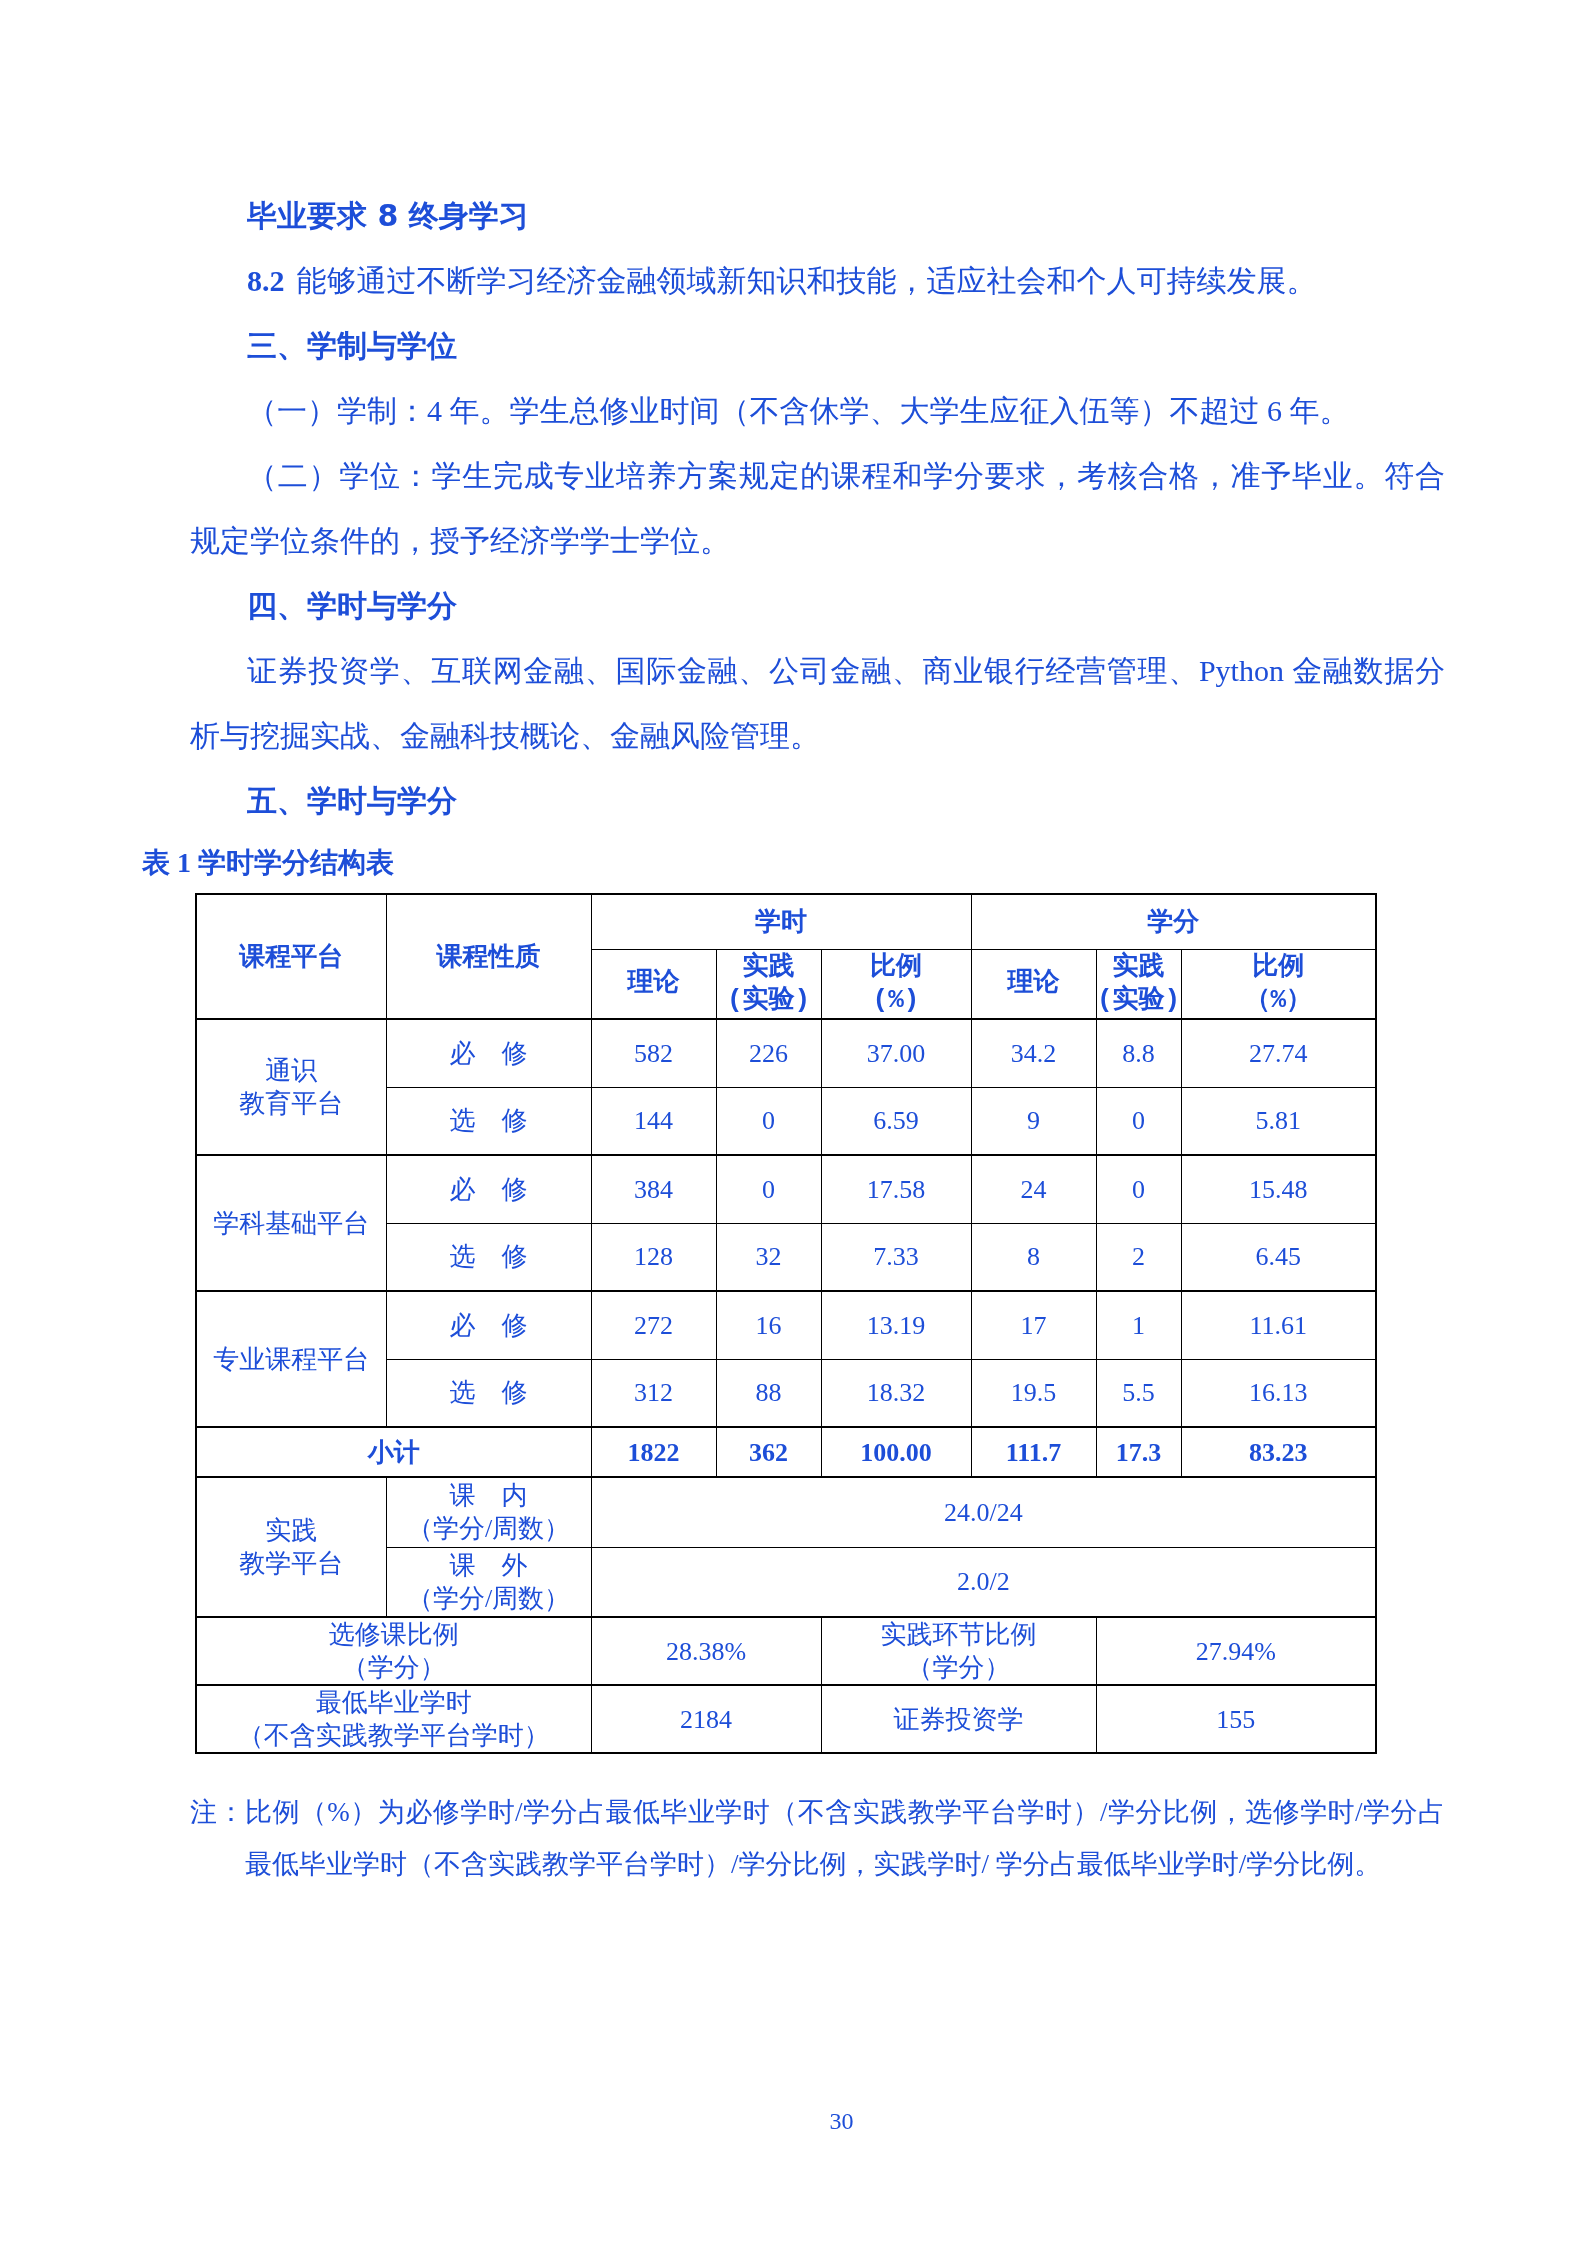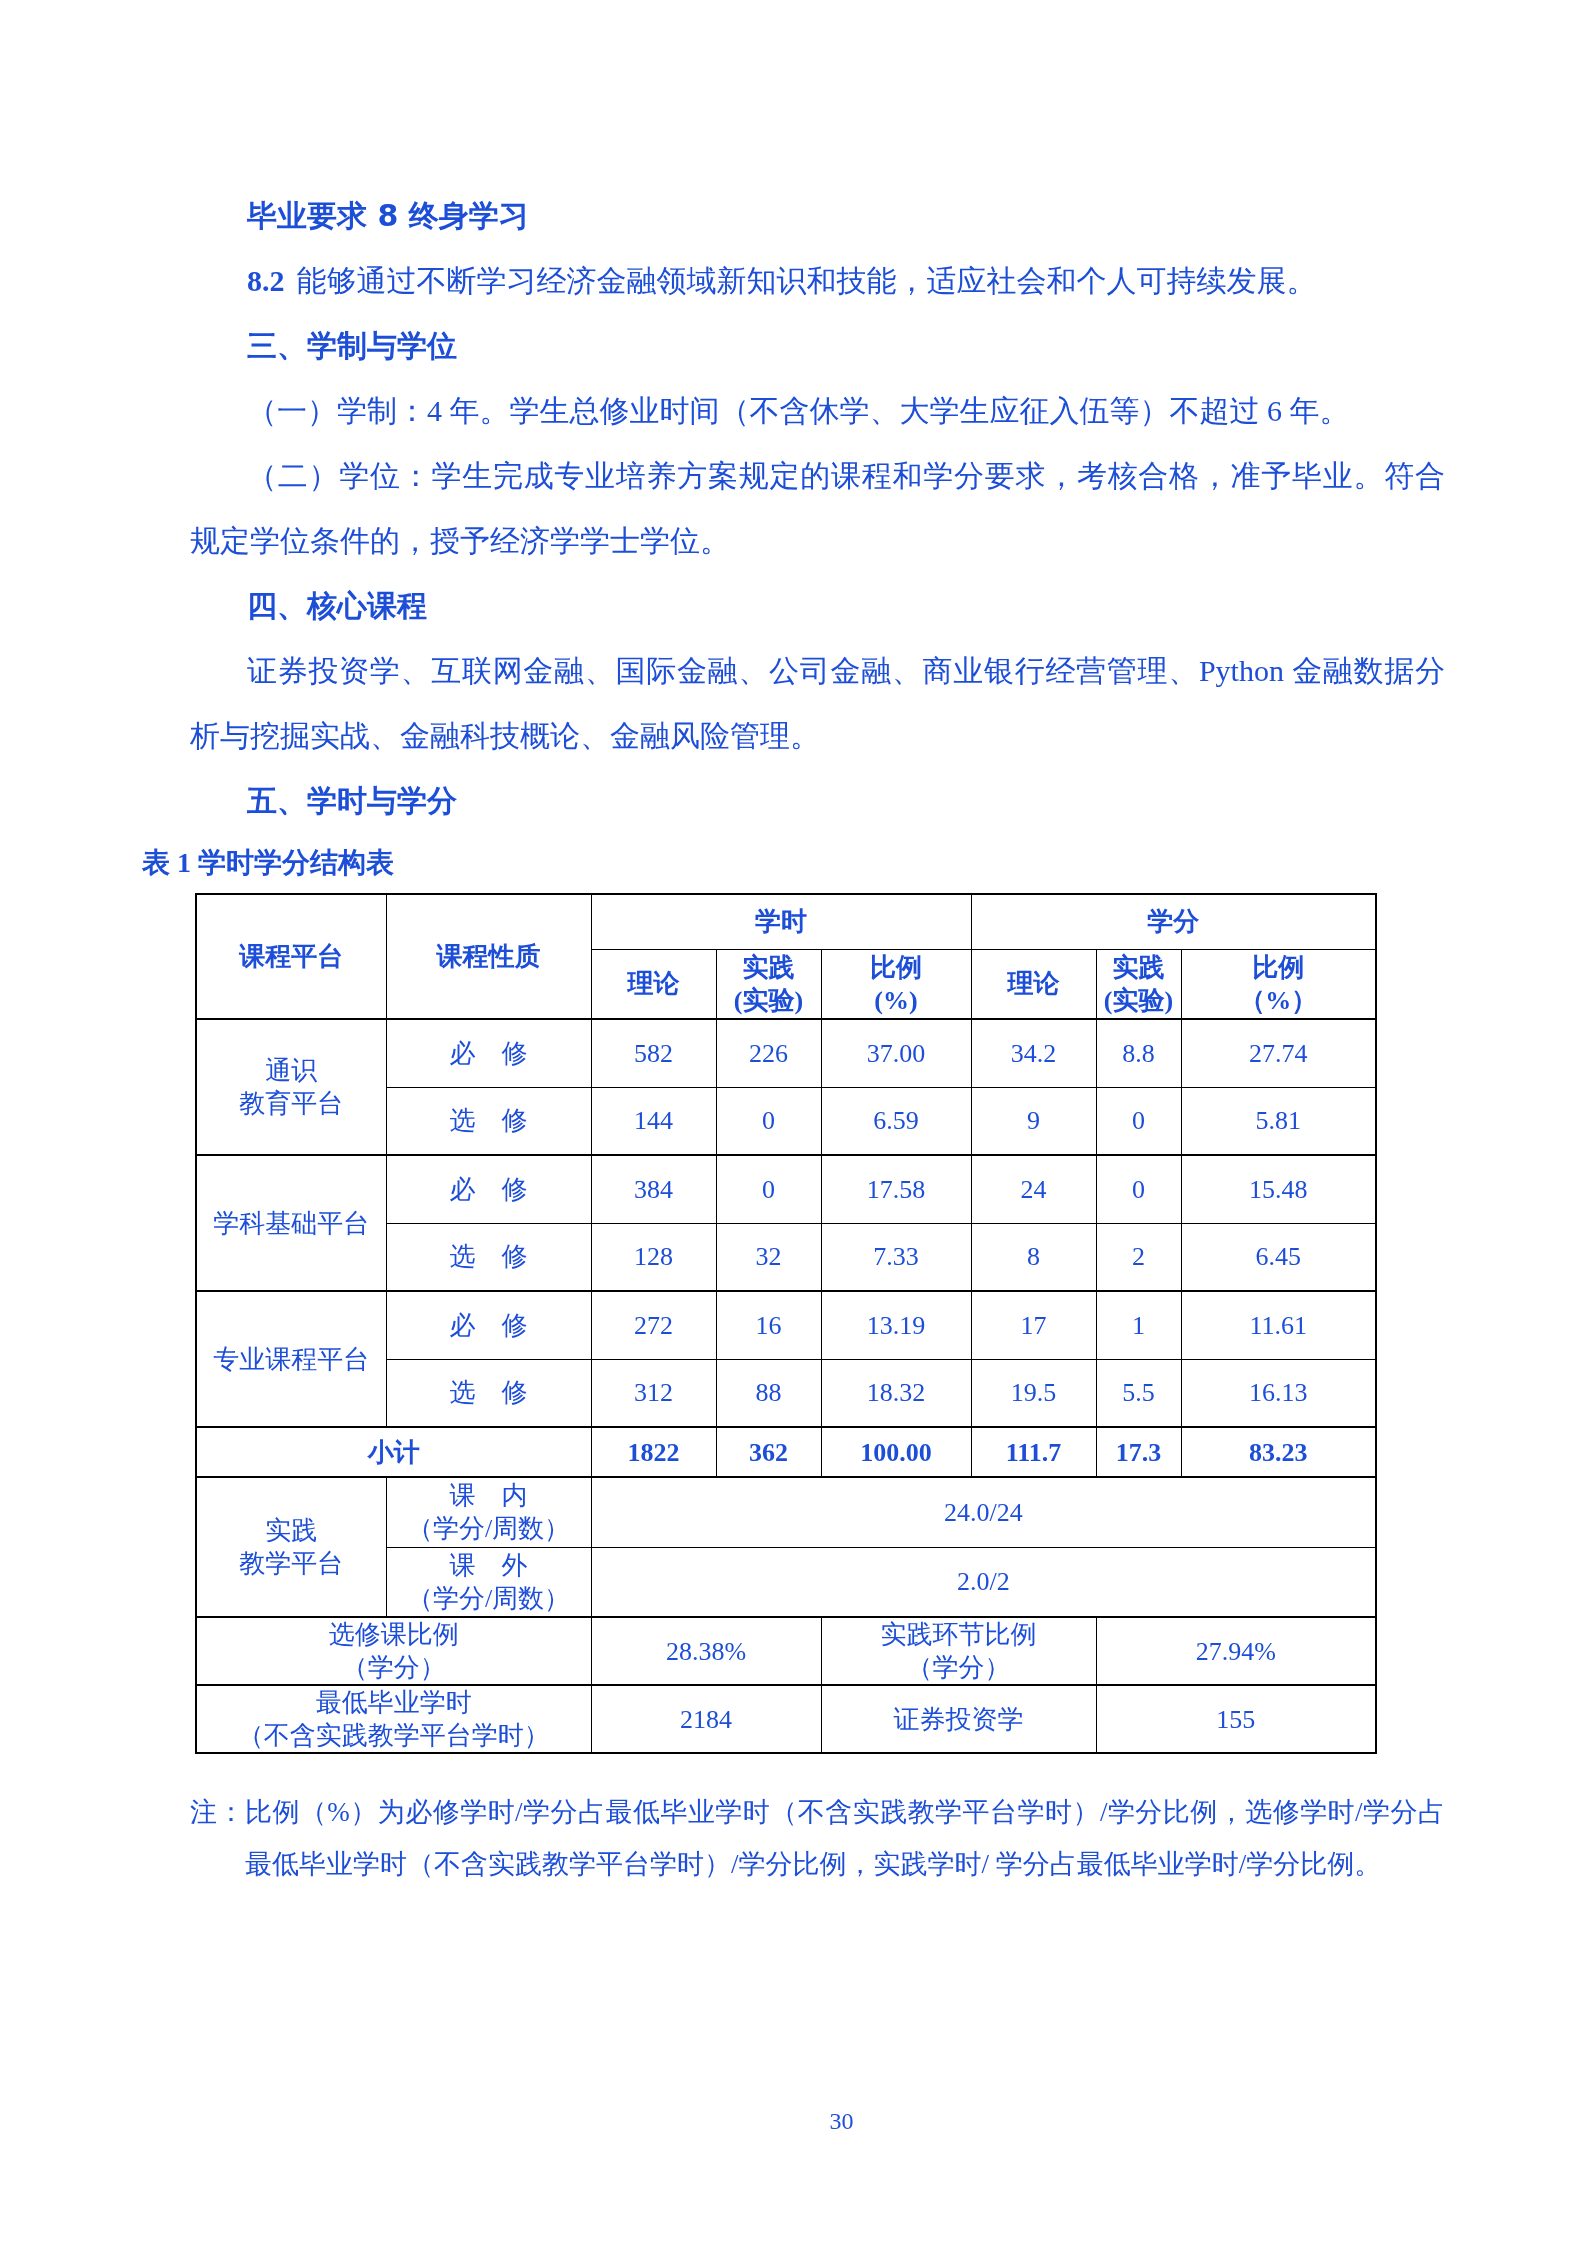--- a/index.html
+++ b/index.html
@@ -54,21 +54,21 @@
     vertical-align: middle;
     font-size: 26px;
     line-height: 33px;
     padding: 0;
     overflow: hidden;
   }
   td.hd { font-weight: bold; }
   td.bold, tr.bold td { font-weight: bold; }
   tr.bt2 td, td.bt2 { border-top: 2px solid #000; }
   tr.rh1 { height: 55px; }
-  tr.rh2 { height: 70px; }
+  tr.rh2 { height: 70px; font-family: Liberation Mono, monospace; }
   tr.rd  { height: 68px; }
   tr.rs  { height: 50px; }
   tr.rp  { height: 70px; }
   tr.rb  { height: 68px; }
 
   .note {
     margin-top: 32px;
     font-size: 27px;
     line-height: 52px;
     text-align: justify;
@@ -90,21 +90,21 @@
 <body>
 
 <div class="page">
   <div class="content">
 
     <p class="head">毕业要求 8 终身学习</p>
     <p class="body"><b class="pfx">8.2</b><span>能够通过不断学习经济金融领域新知识和技能，适应社会和个人可持续发展。</span></p>
     <p class="head">三、学制与学位</p>
     <p class="body">（一）学制：4 年。学生总修业时间（不含休学、大学生应征入伍等）不超过 6 年。</p>
     <p class="body">（二）学位：学生完成专业培养方案规定的课程和学分要求，考核合格，准予毕业。符合规定学位条件的，授予经济学学士学位。</p>
-    <p class="head">四、核心课程</p>
+    <p class="head">四、学时与学分</p>
     <p class="body">证券投资学、互联网金融、国际金融、公司金融、商业银行经营管理、Python 金融数据分析与挖掘实战、金融科技概论、金融风险管理。</p>
     <p class="head">五、学时与学分</p>
 
     <div class="caption">表 1 学时学分结构表</div>
 
     <table class="struct">
       <colgroup>
         <col style="width:190px">
           <col style="width:205px">
           <col style="width:125px">

